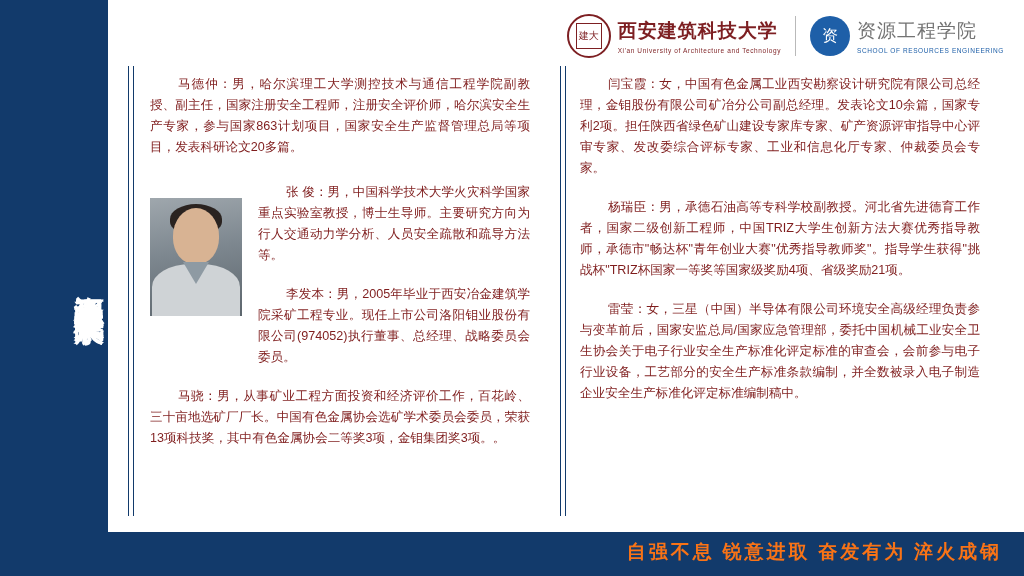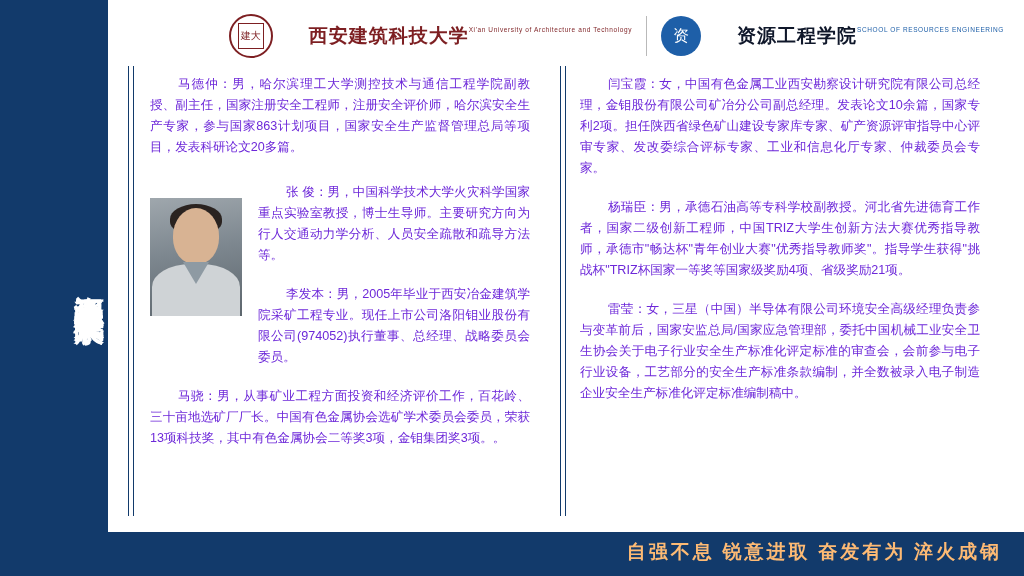--- a/index.html
+++ b/index.html
@@ -51,21 +51,21 @@
     left: 0;
     bottom: 0;
     width: 1024px;
     height: 44px;
     background: #123a6b;
   }
   .bottom-slogan {
     position: absolute;
     right: 22px;
     bottom: 11px;
-    color: #fdba74;
+    color: #f97316;
     font-size: 19px;
     font-weight: bold;
     letter-spacing: 3px;
     font-family: "Liberation Serif", serif;
   }
   
   .divider {
     position: absolute;
     width: 1px;
     background: #123a6b;
@@ -80,20 +80,21 @@
     position: absolute;
     right: 20px;
     top: 14px;
     display: flex;
     align-items: center;
     gap: 14px;
   }
   .logo-group {
     display: flex;
     align-items: center;
+    gap: 7px;
   }
   .seal {
     width: 44px;
     height: 44px;
     border-radius: 50%;
     border: 2px solid #7d1f22;
     box-sizing: border-box;
     display: flex;
     align-items: center;
     justify-content: center;
@@ -138,47 +139,47 @@
     border-radius: 50%;
     background: #1e5fa8;
     display: flex;
     align-items: center;
     justify-content: center;
     color: #ffffff;
     font-size: 16px;
     font-family: "Liberation Serif", serif;
   }
   .sch-name-cn {
-    color: #0f172a;
+    color: #737373;
     font-size: 19px;
-    font-weight: bold;
+    font-weight: normal;
     letter-spacing: 1px;
     font-family: "Liberation Serif", serif;
     white-space: nowrap;
   }
   .sch-name-en {
     color: #1e5fa8;
     font-size: 6.5px;
     letter-spacing: 0.6px;
     margin-top: 3px;
     white-space: nowrap;
   }
-  .stack { display: flex; flex-direction: row; justify-content: flex-start; margin-left: 36px; }
+  .stack { display: flex; flex-direction: column; justify-content: flex-start; }
 
   
   .col {
     position: absolute;
     top: 74px;
   }
   .col-left  { left: 150px; width: 380px; }
   .col-right { left: 580px; width: 400px; }
 
   .entry {
     margin-bottom: 18px;
-    color: #6d28d9;
+    color: #7f1d1d;
     font-size: 12.6px;
     line-height: 21px;
     text-align: justify;
     text-indent: 28px;
     font-family: "Liberation Sans", sans-serif;
   }
   .entry.e1 { margin-bottom: 24px; }
 
   
   .photo {

